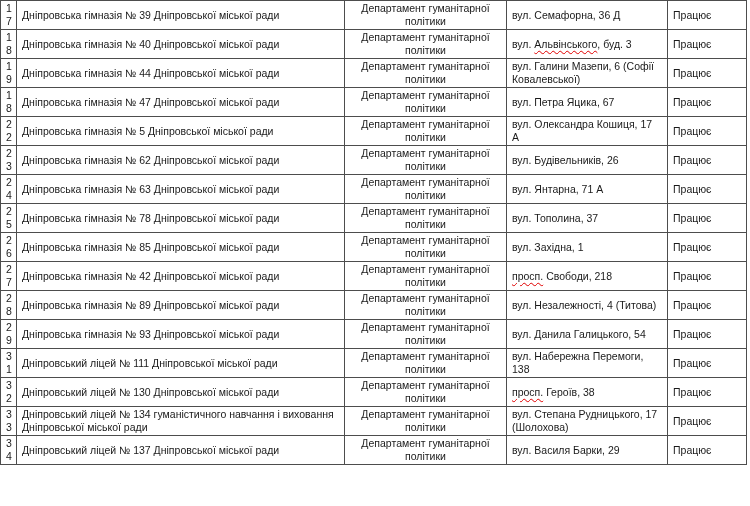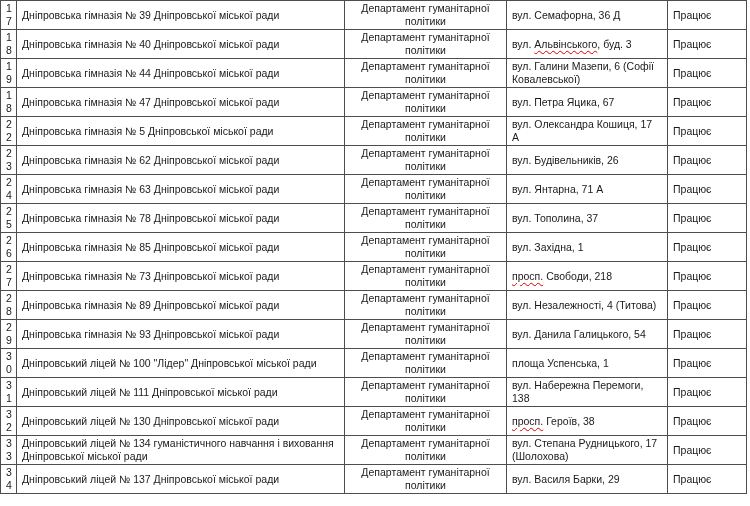--- a/index.html
+++ b/index.html
@@ -115,44 +115,37 @@
   </tr>
         <tr>
     <td class="c-num">26</td>
     <td class="c-name">Дніпровська гімназія № 85 Дніпровської міської ради</td>
     <td class="c-dept">Департамент гуманітарної політики</td>
     <td class="c-addr"><span>вул. Західна, 1</span></td>
     <td class="c-stat">Працює</td>
   </tr>
         <tr>
     <td class="c-num">27</td>
-    <td class="c-name">Дніпровська гімназія № 73 Дніпровської міської ради</td>
+    <td class="c-name">Дніпровська гімназія № 42 Дніпровської міської ради</td>
     <td class="c-dept">Департамент гуманітарної політики</td>
     <td class="c-addr"><span class="sp">просп.</span><span> Свободи, 218</span></td>
     <td class="c-stat">Працює</td>
   </tr>
         <tr>
     <td class="c-num">28</td>
     <td class="c-name">Дніпровська гімназія № 89 Дніпровської міської ради</td>
     <td class="c-dept">Департамент гуманітарної політики</td>
     <td class="c-addr"><span>вул. Незалежності, 4 (Титова)</span></td>
     <td class="c-stat">Працює</td>
   </tr>
         <tr>
     <td class="c-num">29</td>
     <td class="c-name">Дніпровська гімназія № 93 Дніпровської міської ради</td>
     <td class="c-dept">Департамент гуманітарної політики</td>
     <td class="c-addr"><span>вул. Данила Галицького, 54</span></td>
-    <td class="c-stat">Працює</td>
-  </tr>
-        <tr>
-    <td class="c-num">30</td>
-    <td class="c-name">Дніпровський ліцей № 100 "Лідер" Дніпровської міської ради</td>
-    <td class="c-dept">Департамент гуманітарної політики</td>
-    <td class="c-addr"><span>площа Успенська, 1</span></td>
     <td class="c-stat">Працює</td>
   </tr>
         <tr>
     <td class="c-num">31</td>
     <td class="c-name">Дніпровський ліцей № 111 Дніпровської міської ради</td>
     <td class="c-dept">Департамент гуманітарної політики</td>
     <td class="c-addr"><span>вул. Набережна Перемоги, 138</span></td>
     <td class="c-stat">Працює</td>
   </tr>
         <tr>

